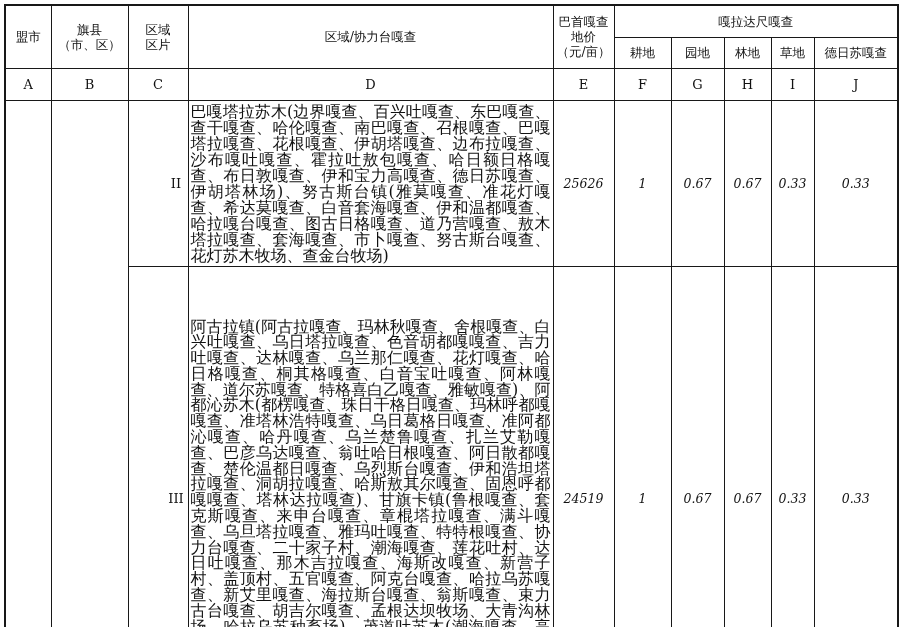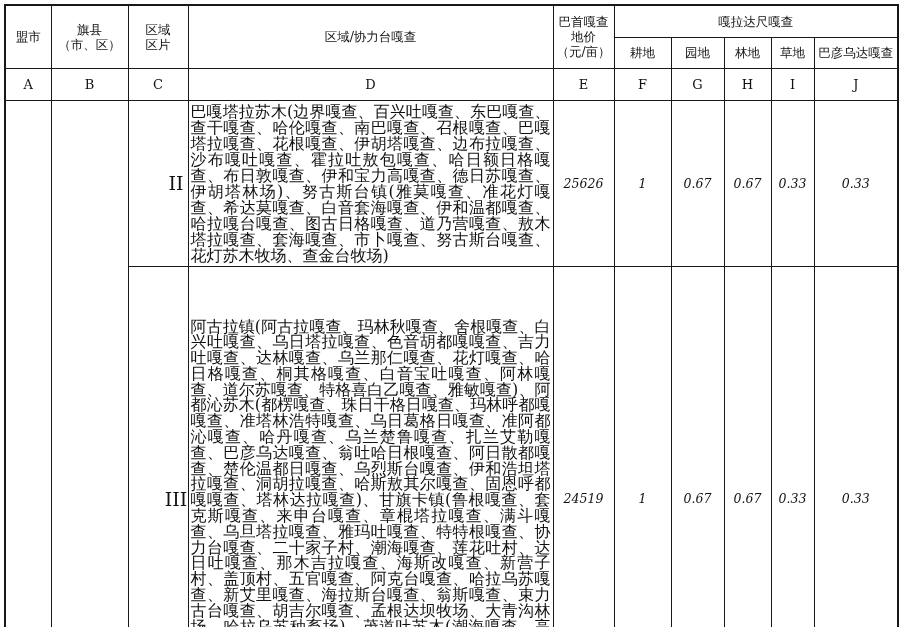--- a/index.html
+++ b/index.html
@@ -39,21 +39,21 @@
     font-size:16px;
     line-height:16px;
     padding:3px 2px 2px 2px;
     word-break:break-all;
   }
   td.desc.offset{
     line-height:15.8px;
     padding-top:52px;
   }
   td.num{font-size:12.5px;font-style:italic;}
-  td.zone{font-size:19px;padding-left:36px;}
+  td.zone{font-size:13px;padding-left:36px;}
 </style>
 </head>
 <body>
 
 <table class="doc-table">
   <colgroup>
     <col style="width:46px">
       <col style="width:77px">
       <col style="width:60px">
     <col style="width:365px">
@@ -77,21 +77,21 @@
 地价
 （元/亩）</td>
     <td class="hdr" colspan="5">嘎拉达尺嘎查</td>
   </tr>
 
   <tr style="height:31px">
     <td class="hdr">耕地</td>
     <td class="hdr">园地</td>
     <td class="hdr">林地</td>
     <td class="hdr">草地</td>
-    <td class="hdr">巴彦乌达嘎查</td>
+    <td class="hdr">德日苏嘎查</td>
   </tr>
 
   <tr style="height:32px">
     <td class="letter">A</td>
     <td class="letter">B</td>
     <td class="letter">C</td>
     <td class="letter">D</td>
     <td class="letter">E</td>
     <td class="letter">F</td>
     <td class="letter">G</td>

